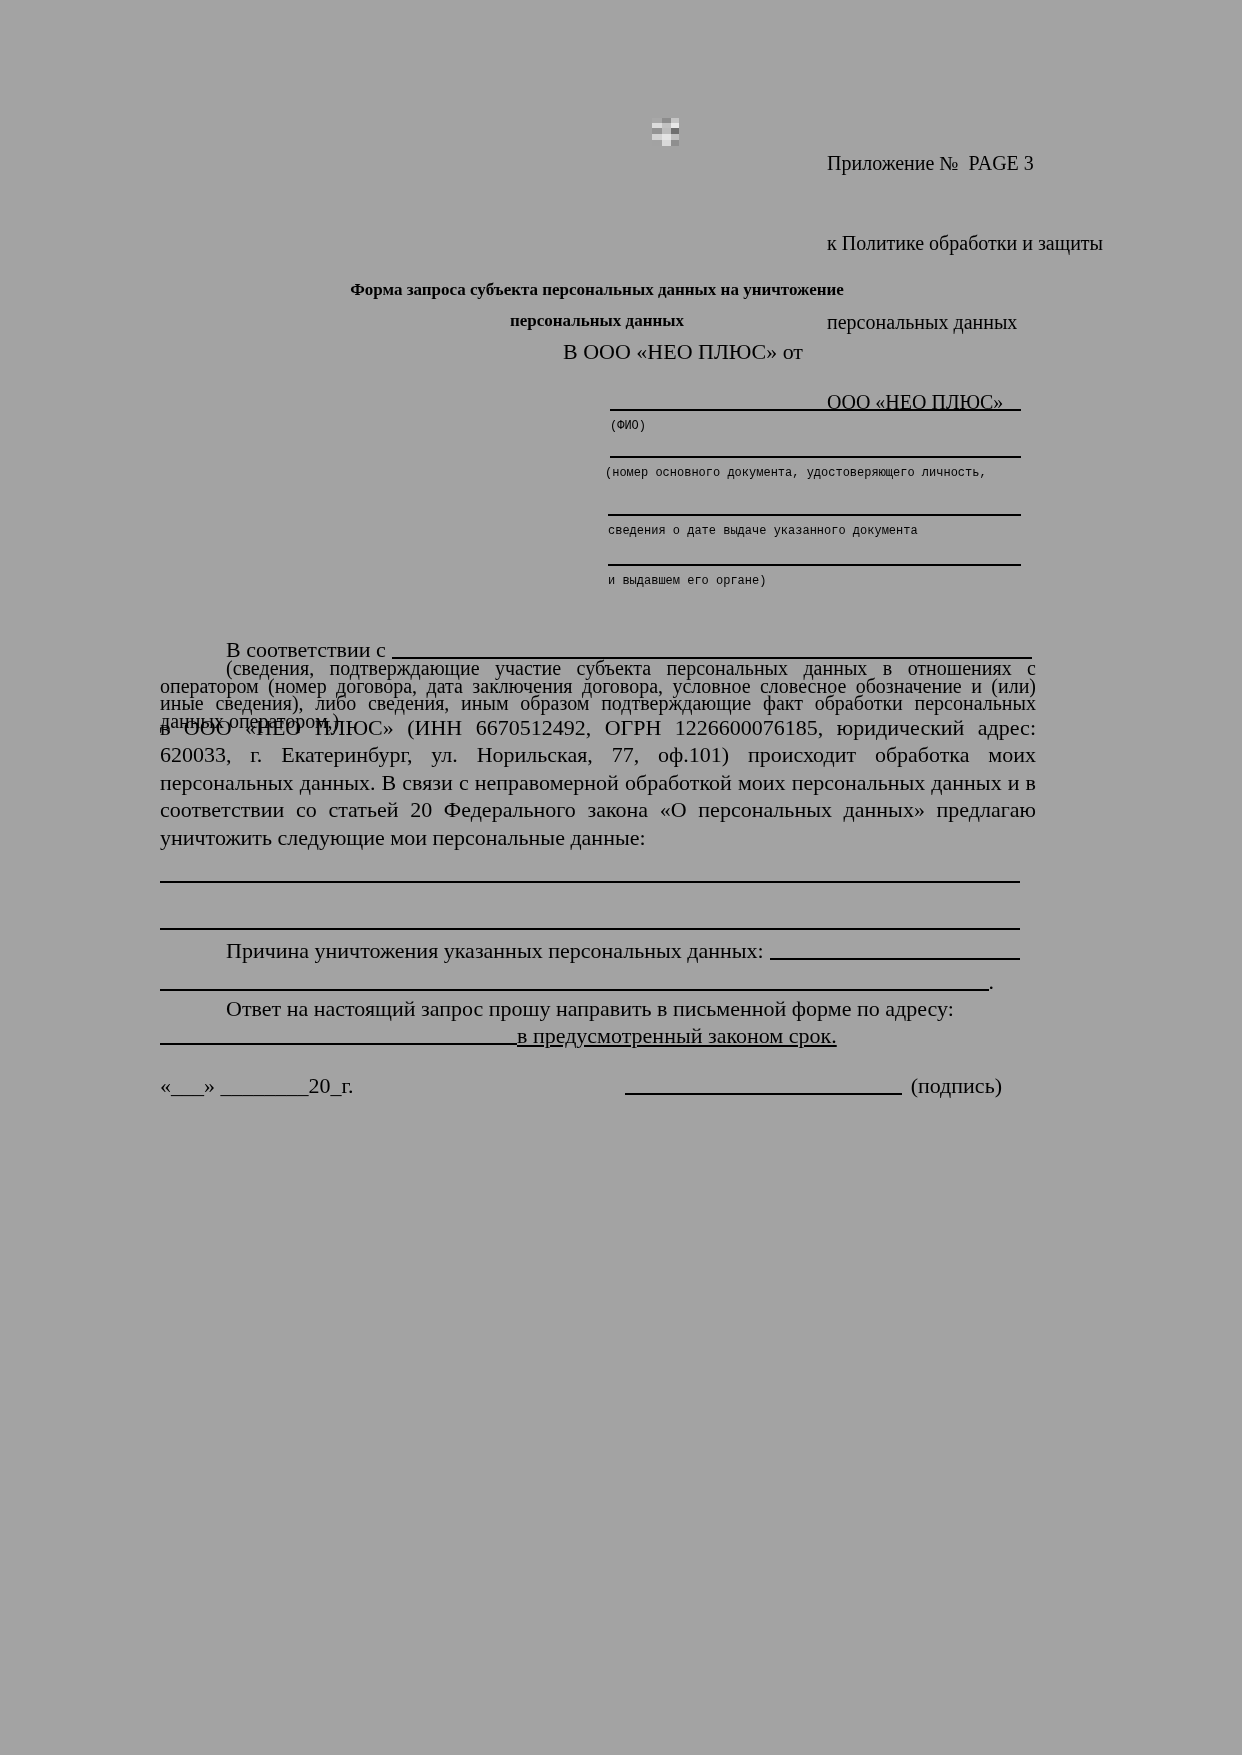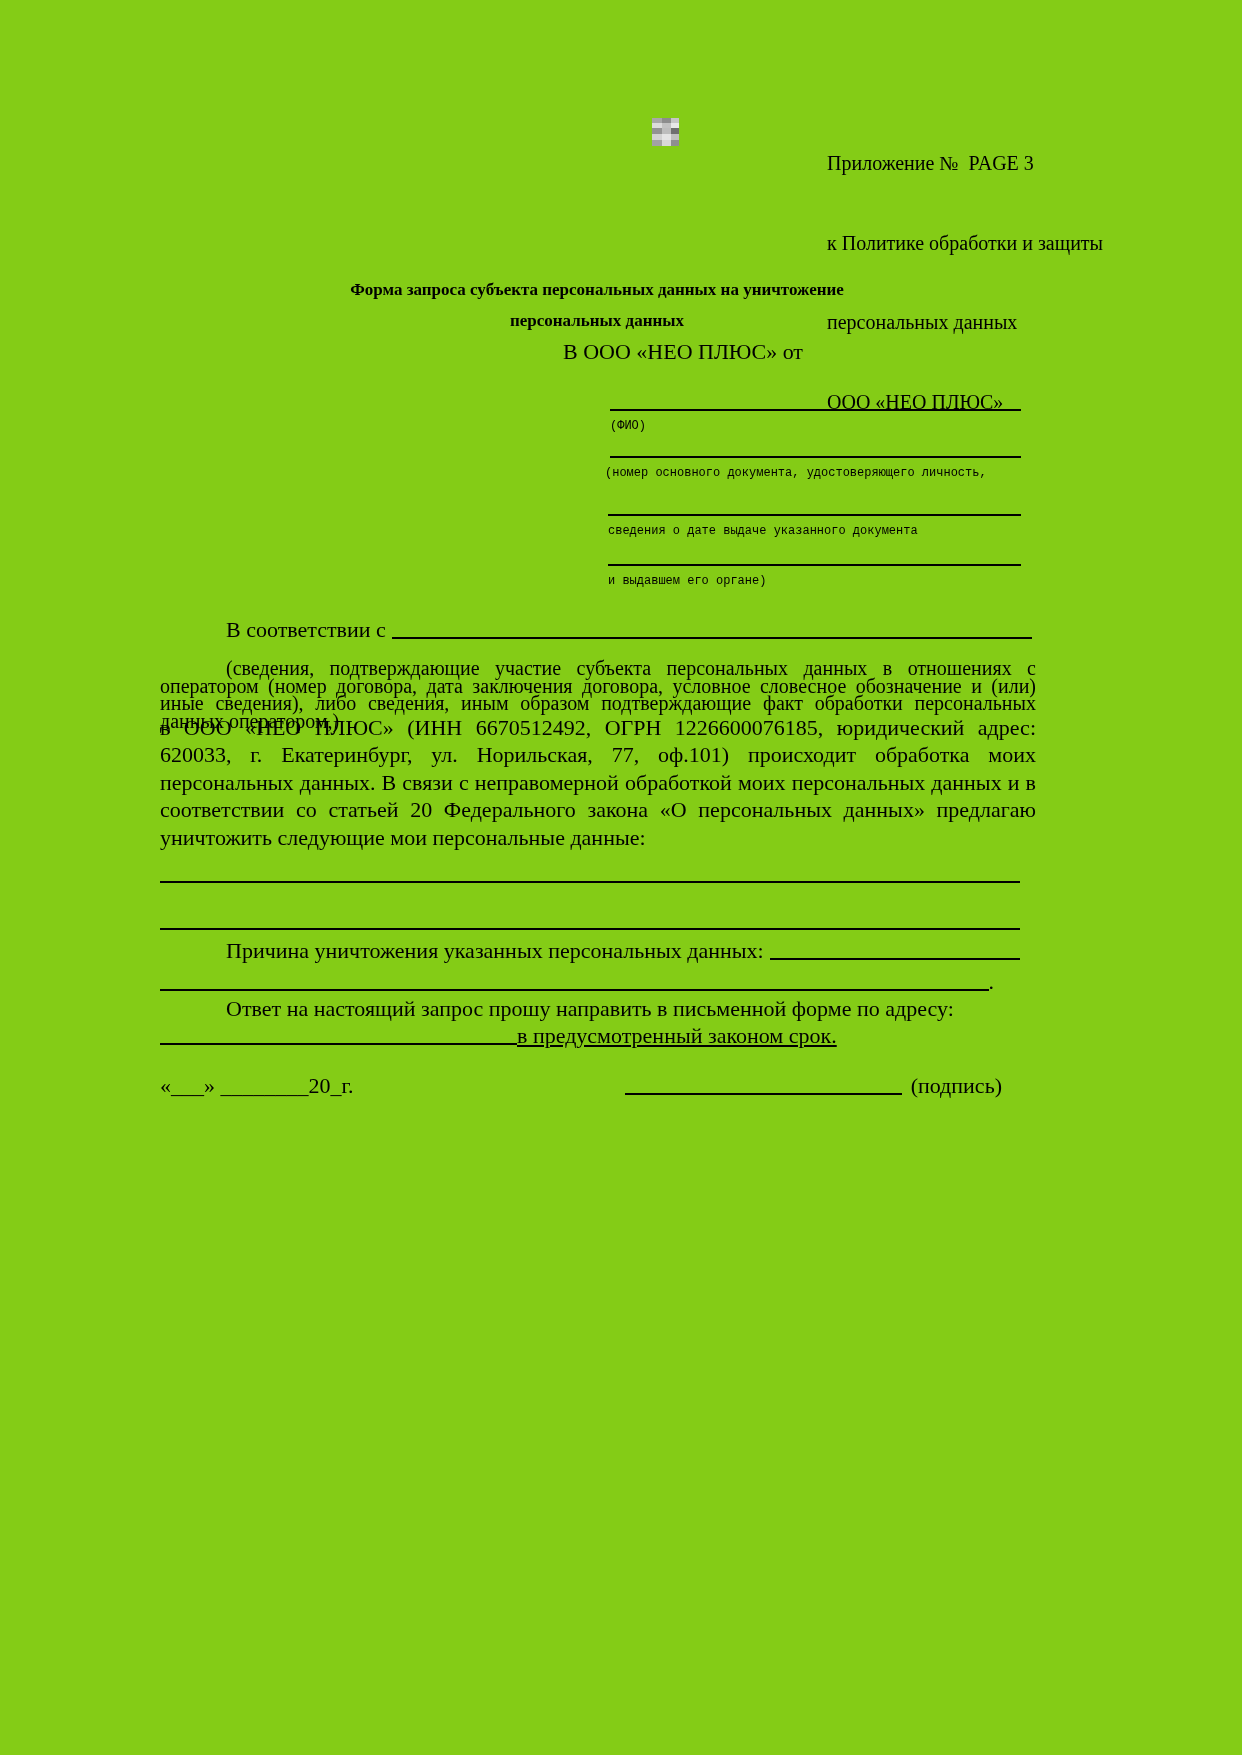--- a/index.html
+++ b/index.html
@@ -1,20 +1,20 @@
 <!DOCTYPE html>
 <html><head>
 <meta charset="utf-8">
 <style>
   html,body{margin:0;padding:0;background:#ffffff;}
   .page{
     position:relative;
     width:1242px;
     height:1755px;
-    background:#84cc16;
+    background:#a3a3a3;
     color:#000000;
     font-family:"Liberation Serif","DejaVu Serif",serif;
     overflow:hidden;
   }
   .abs{position:absolute;}
   .hdr{font-size:20px;line-height:26.5px;white-space:pre-wrap;}
   .title{font-weight:bold;font-size:17px;line-height:31px;text-align:center;}
   .t22{font-size:22px;line-height:27px;}
   .caption{font-size:12px;line-height:22px;text-align:left;font-family:Liberation Mono, monospace;}
   .fieldline{border-top:2px solid #000;height:0;}
@@ -71,21 +71,21 @@
 
   <div class="abs fieldline" style="left:610px;top:456px;width:411px;"></div>
   <div class="abs caption" style="left:605px;top:462px;width:421px;">(номер основного документа, удостоверяющего личность,</div>
 
   <div class="abs fieldline" style="left:608px;top:514px;width:413px;"></div>
   <div class="abs caption" style="left:608px;top:520px;width:413px;">сведения о дате выдаче указанного документа</div>
 
   <div class="abs fieldline" style="left:608px;top:564px;width:413px;"></div>
   <div class="abs caption" style="left:608px;top:570px;width:413px;">и выдавшем его органе)</div>
 
-  <div class="abs flexline t22" style="left:160px;top:616px;width:872px;">
+  <div class="abs flexline t22" style="left:160px;top:636px;width:872px;">
     <span class="indent66" style="margin-right:6px;">В соответствии с</span>
     <span class="fill"></span>
   </div>
 
   <div class="abs note" style="left:160px;top:660px;width:876px;">(сведения, подтверждающие участие субъекта персональных данных в отношениях с оператором (номер договора, дата заключения договора, условное словесное обозначение и (или) иные сведения), либо сведения, иным образом подтверждающие факт обработки персональных данных оператором,)</div>
 
   <div class="abs body-par" style="left:160px;top:714px;width:876px;">в ООО «НЕО ПЛЮС» (ИНН 6670512492, ОГРН 1226600076185, юридический адрес: 620033, г. Екатеринбург, ул. Норильская, 77, оф.101) происходит обработка моих персональных данных. В связи с неправомерной обработкой моих персональных данных и в соответствии со статьей 20 Федерального закона «О персональных данных» предлагаю уничтожить следующие мои персональные данные:</div>
 
   <div class="abs fieldline" style="left:160px;top:881px;width:860px;"></div>
   <div class="abs fieldline" style="left:160px;top:928px;width:860px;"></div>

